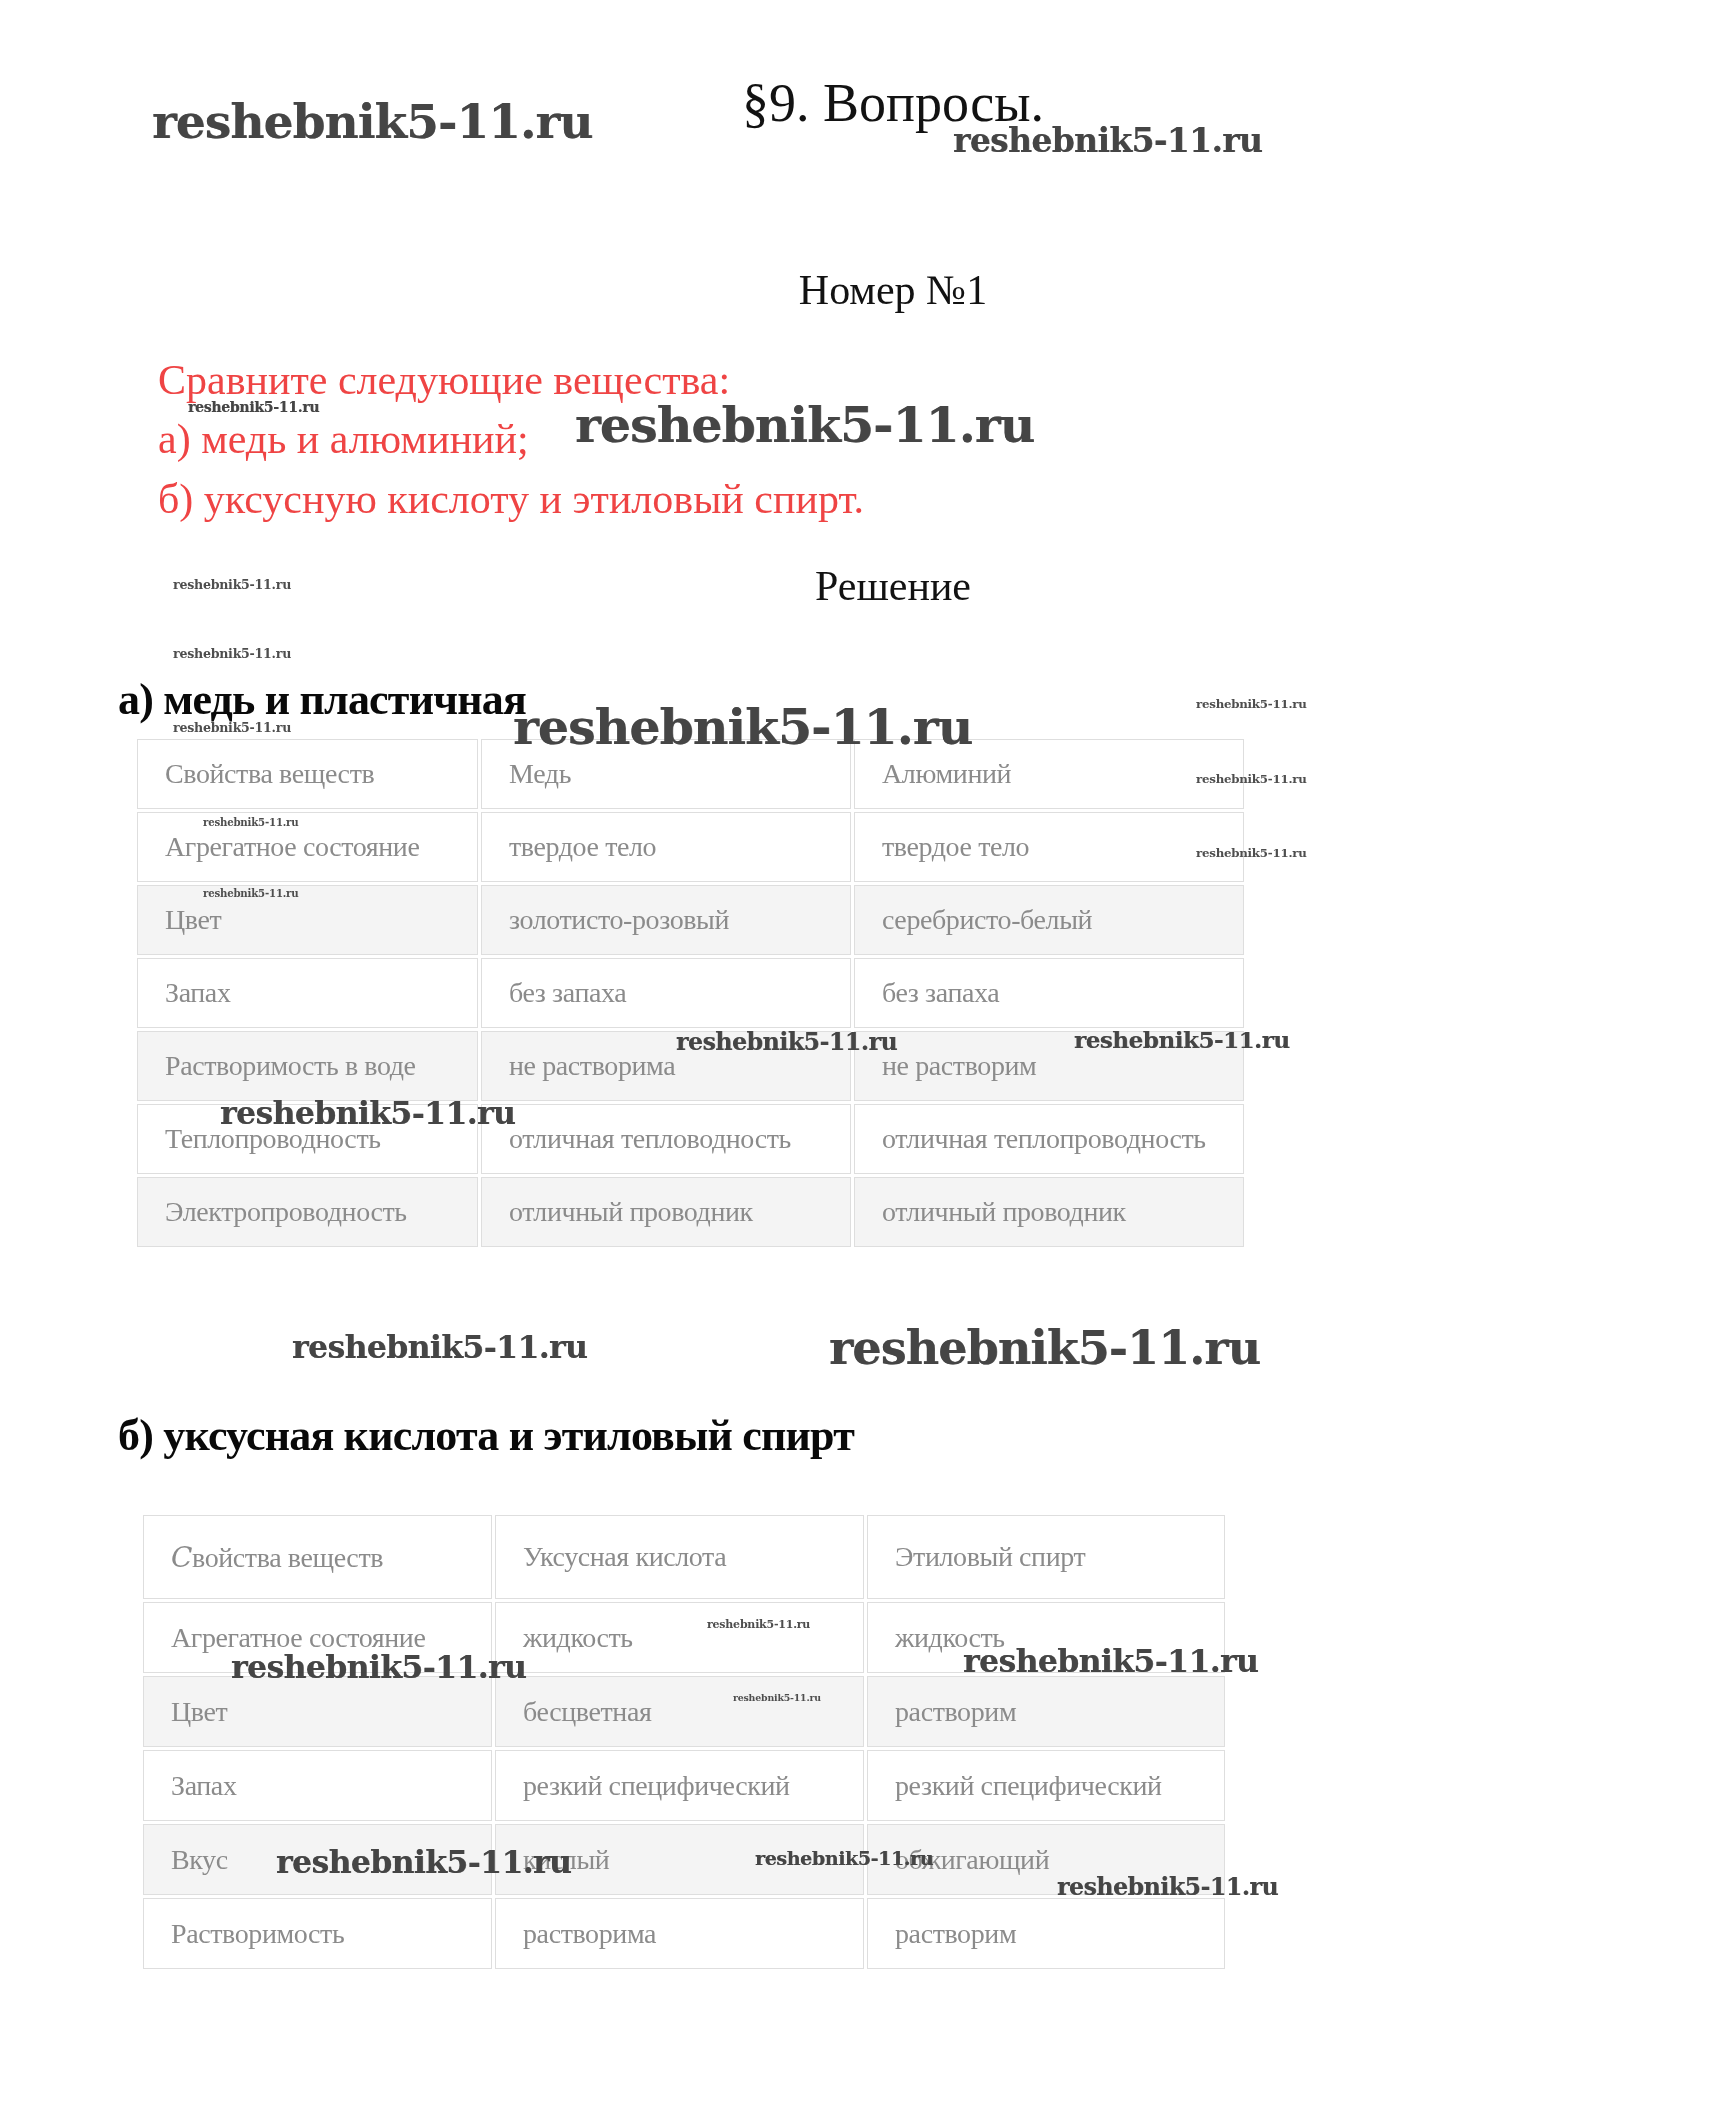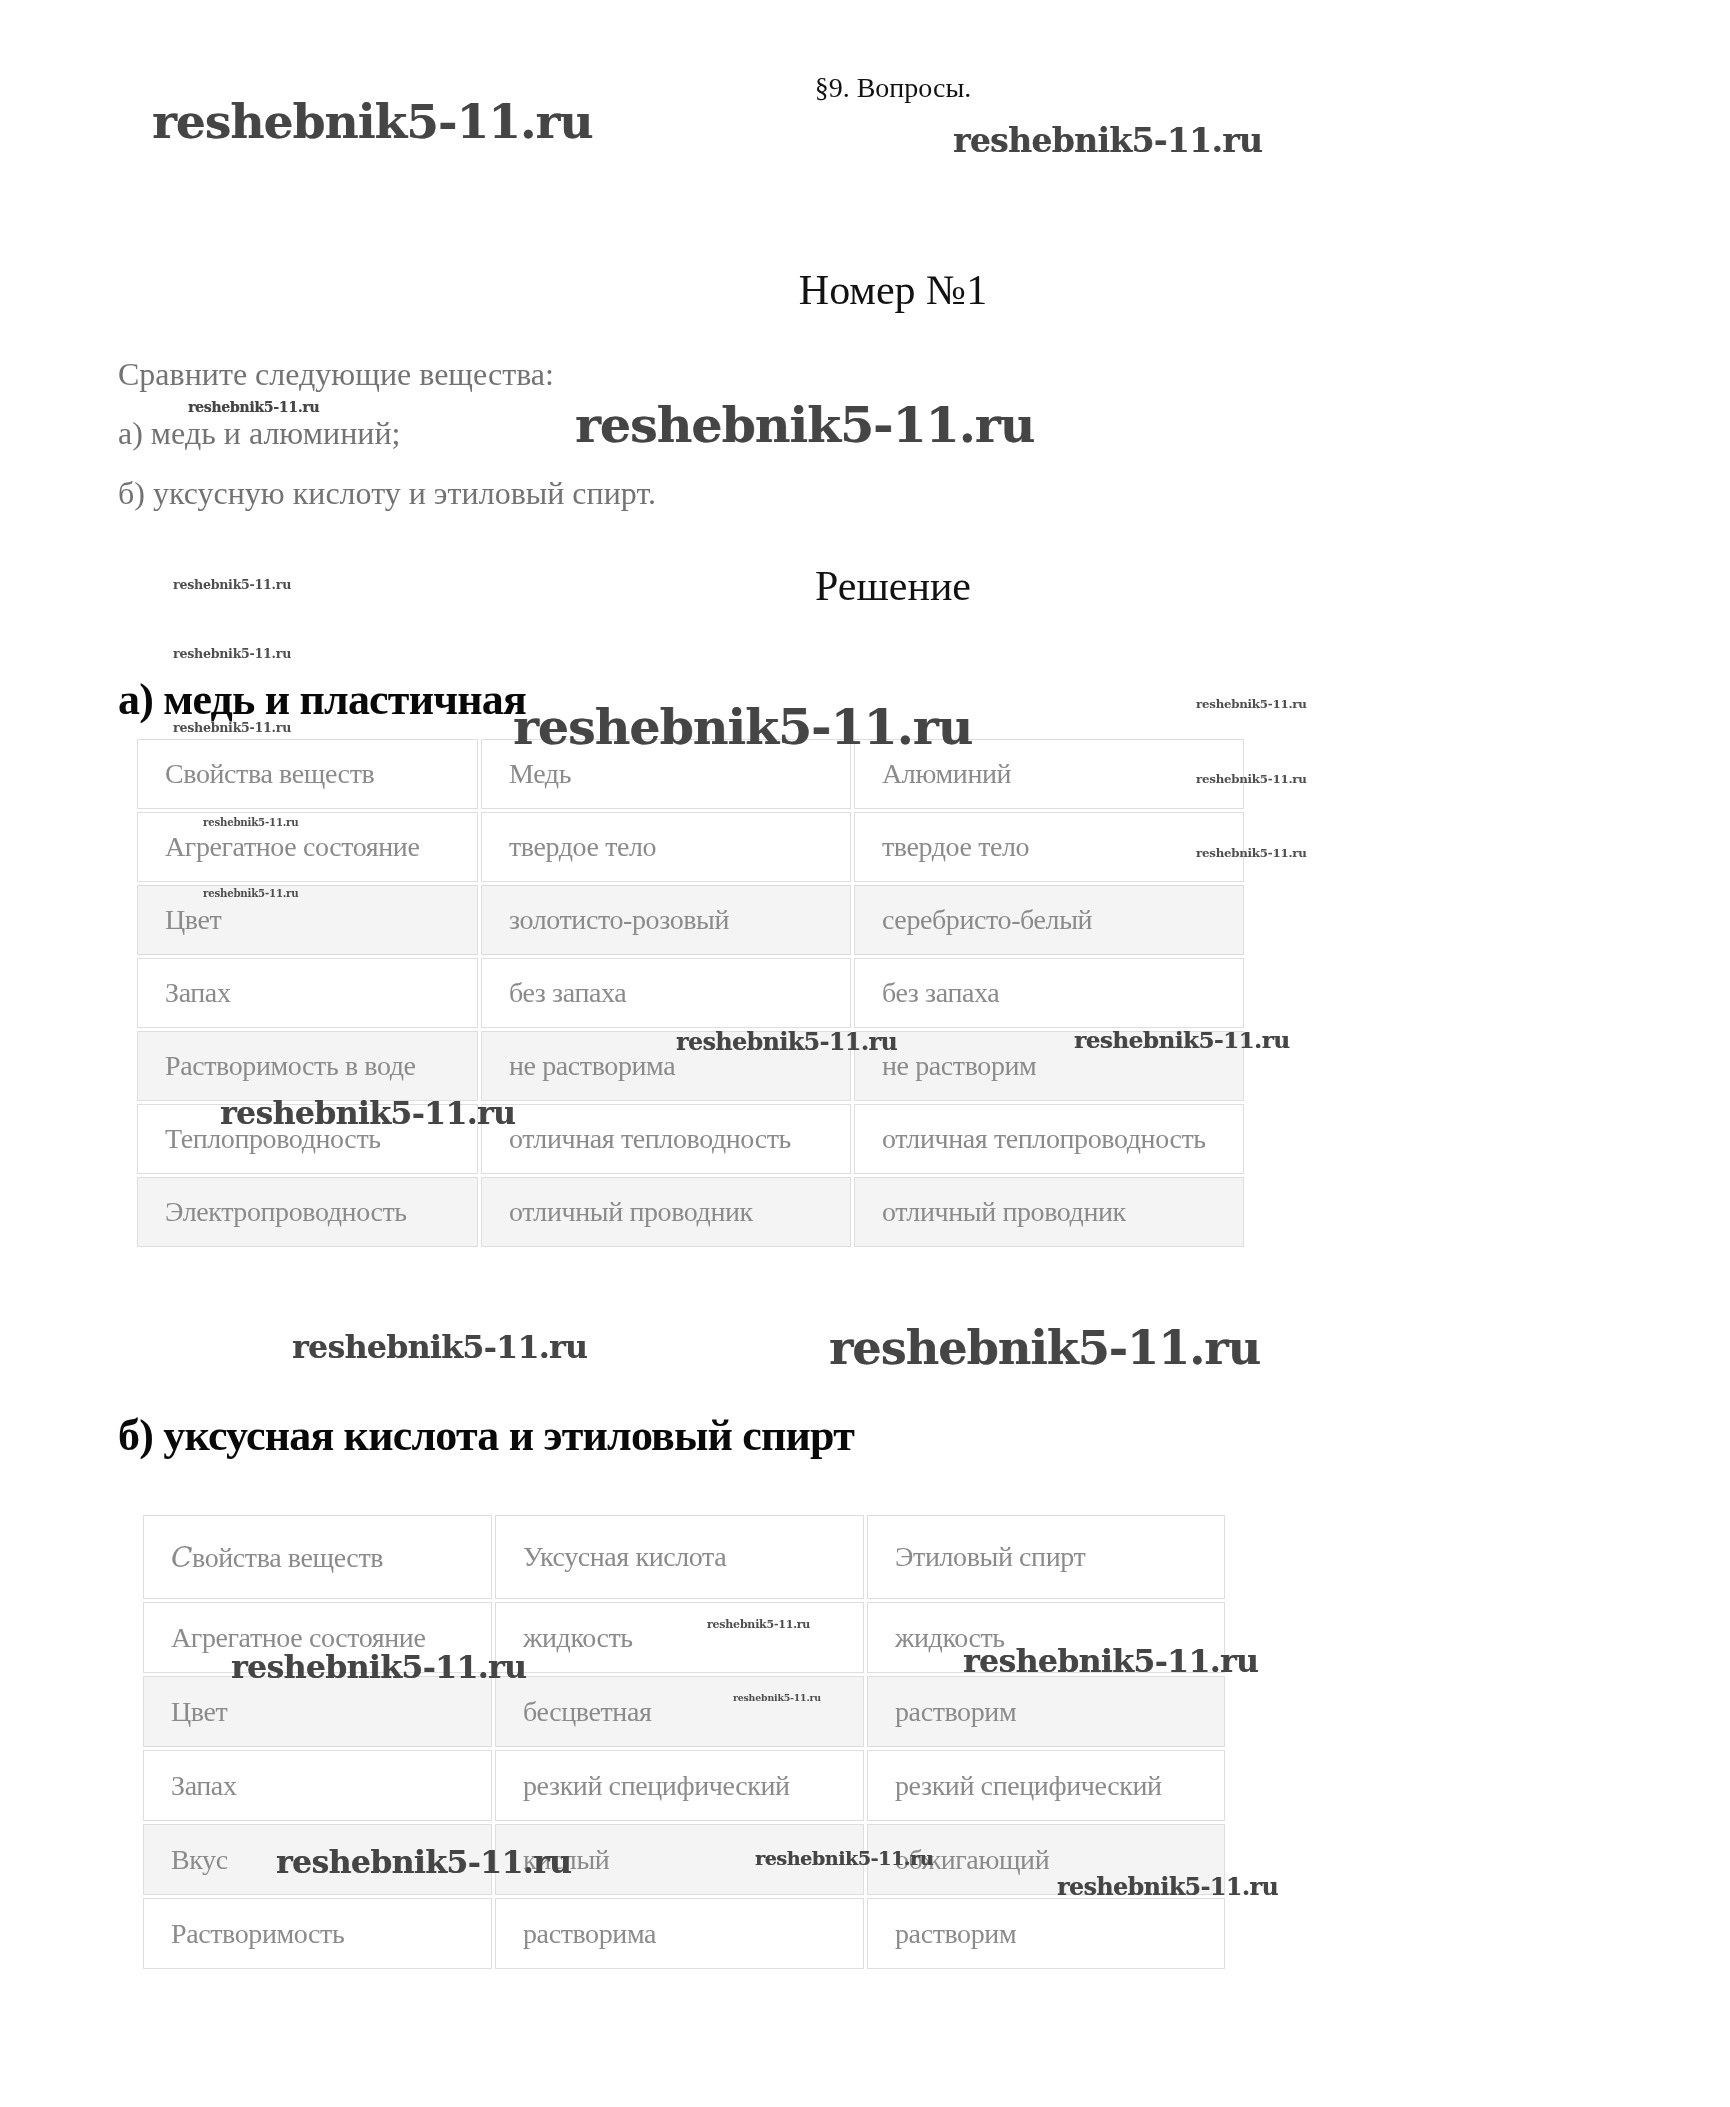--- a/index.html
+++ b/index.html
@@ -8,24 +8,24 @@
     background:#ffffff;
     position:relative;
     overflow:hidden;
     font-family:"Liberation Serif","DejaVu Serif",serif;
     color:#111;
   }
   .abs { position:absolute; white-space:nowrap; }
 
   
   .centerband { position:absolute; left:55px; width:1676px; text-align:center; }
-  .doc-title   { font-size:28px; color:#121212; }
+  .doc-title   { font-size:54px; color:#121212; }
   .doc-subnum  { font-size:42px; color:#121212; }
   .solution-t  { font-size:42px; color:#121212; }
-  .para        { font-size:32px; color:#737373; }
+  .para        { font-size:42px; color:#ef4444;margin-left:40px; }
   .bheading    { font-size:44px; font-weight:bold; color:#090909; letter-spacing:-0.8px; }
 
   
   .wm {
     position:absolute;
     font-family:"DejaVu Serif",serif;
     font-weight:700;
     color:#454545;
     letter-spacing:-0.02em;
     white-space:nowrap;

